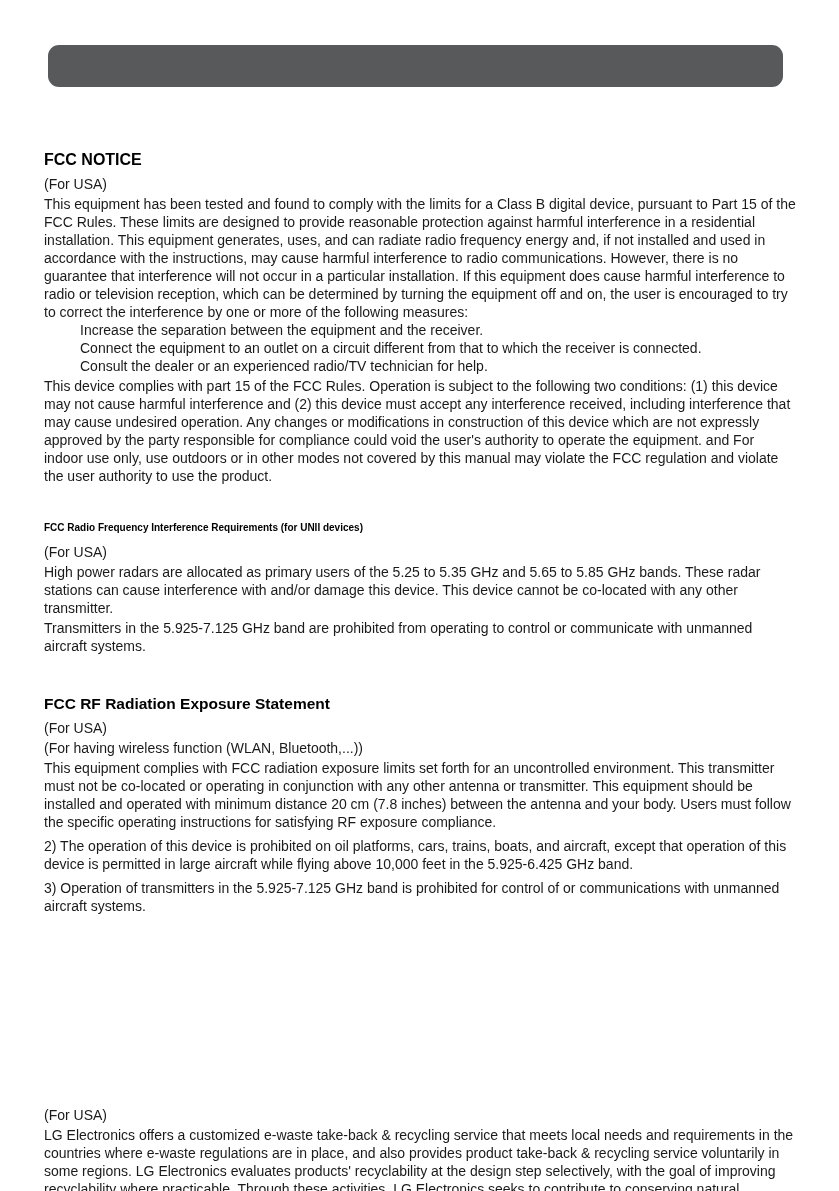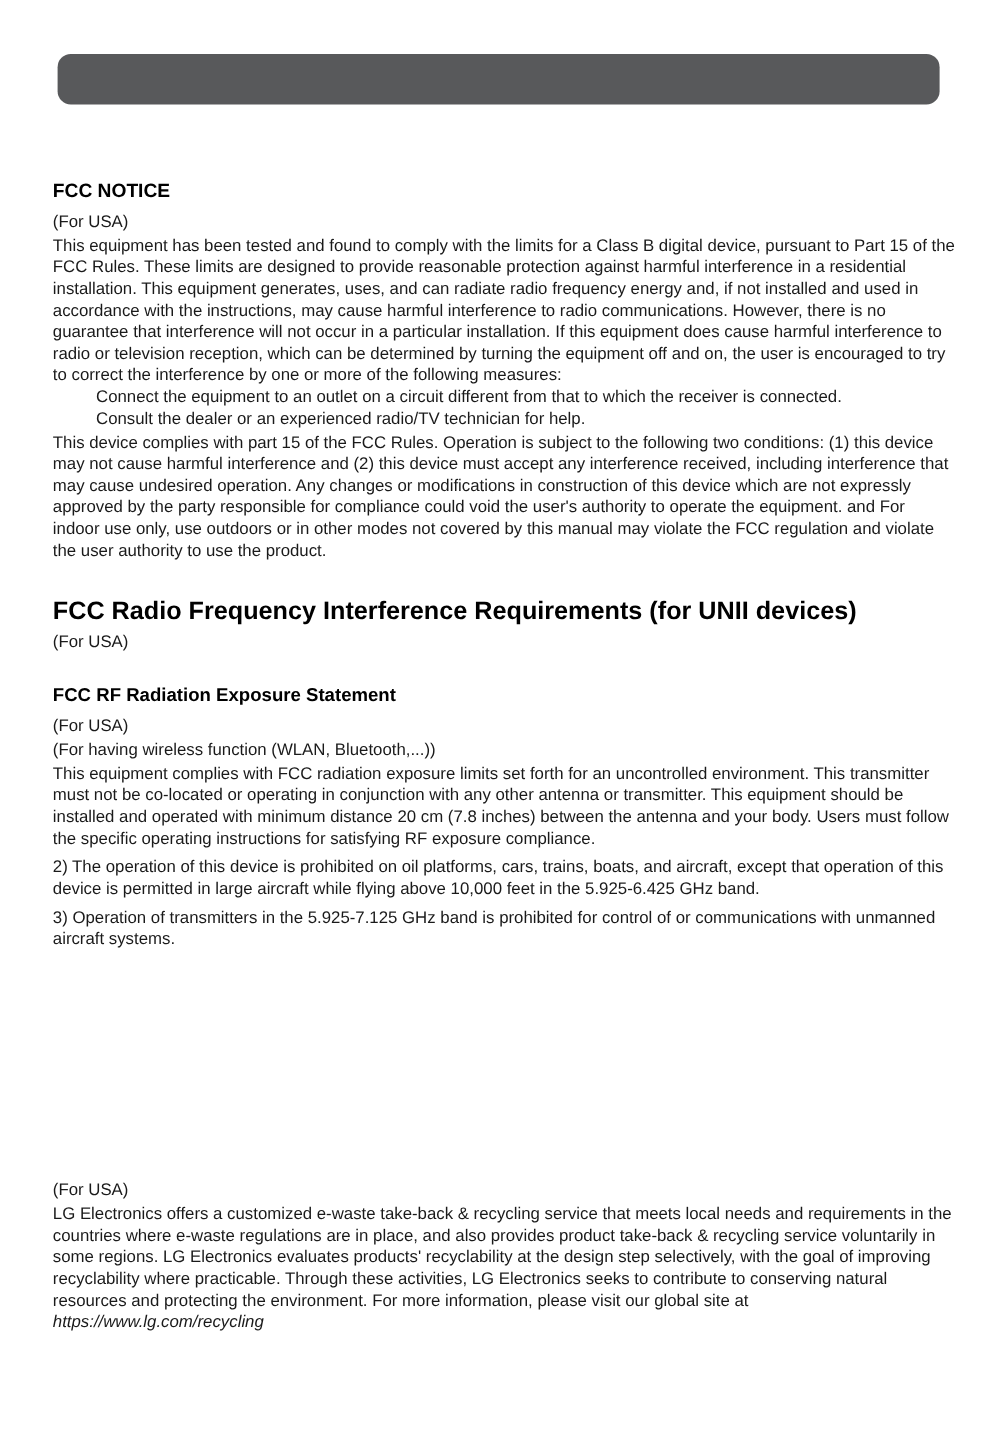--- a/index.html
+++ b/index.html
@@ -33,22 +33,22 @@
     width: 752px;
   }
   .heading {
     font-size: 16px;
     font-weight: bold;
     color: #000000;
     margin: 0;
     line-height: 18px;
   }
   .h-fcc-notice   { margin-top: 137px; }
-  .h-unii         { margin-top: 34px; font-size: 21px; }
-  .h-rf           { margin-top: 28px; font-size: 15.5px; }
+  .h-unii         { margin-top: 34px; font-size: 10px; }
+  .h-rf           { margin-top: 40px; font-size: 15.5px; }
   .note, .para, .list-item, .rule {
     font-size: 14px;
     line-height: 18px;
     margin: 0;
     color: #1a1a1a;
   }
   .note { margin-top: 6px; }
   .para { margin-top: 2px; }
   .list { margin: 0 0 0 36px; }
   .rule { margin-top: 6px; }
@@ -66,29 +66,32 @@
 
   <div class="header-bar"></div>
 
   <div class="content">
 
     <section>
       <h2 class="heading h-fcc-notice">FCC NOTICE</h2>
       <p class="note">(For USA)</p>
       <p class="para">This equipment has been tested and found to comply with the limits for a Class B digital device, pursuant to Part 15 of the FCC Rules. These limits are designed to provide reasonable protection against harmful interference in a residential installation. This equipment generates, uses, and can radiate radio frequency energy and, if not installed and used in accordance with the instructions, may cause harmful interference to radio communications. However, there is no guarantee that interference will not occur in a particular installation. If this equipment does cause harmful interference to radio or television reception, which can be determined by turning the equipment off and on, the user is encouraged to try to correct the interference by one or more of the following measures:</p>
       <div class="list">
+        <p class="list-item">Increase the separation between the equipment and the receiver.</p>
         <p class="list-item">Connect the equipment to an outlet on a circuit different from that to which the receiver is connected.</p>
         <p class="list-item">Consult the dealer or an experienced radio/TV technician for help.</p>
       </div>
       <p class="para">This device complies with part 15 of the FCC Rules. Operation is subject to the following two conditions: (1) this device may not cause harmful interference and (2) this device must accept any interference received, including interference that may cause undesired operation. Any changes or modifications in construction of this device which are not expressly approved by the party responsible for compliance could void the user's authority to operate the equipment. and For indoor use only, use outdoors or in other modes not covered by this manual may violate the FCC regulation and violate the user authority to use the product.</p>
     </section>
 
     <section>
       <h2 class="heading h-unii">FCC Radio Frequency Interference Requirements (for UNII devices)</h2>
       <p class="note">(For USA)</p>
+      <p class="para">High power radars are allocated as primary users of the 5.25 to 5.35 GHz and 5.65 to 5.85 GHz bands. These radar stations can cause interference with and/or damage this device. This device cannot be co-located with any other transmitter.</p>
+      <p class="para">Transmitters in the 5.925-7.125 GHz band are prohibited from operating to control or communicate with unmanned aircraft systems.</p>
     </section>
 
     <section>
       <h2 class="heading h-rf">FCC RF Radiation Exposure Statement</h2>
       <p class="note">(For USA)</p>
       <p class="para">(For having wireless function (WLAN, Bluetooth,...))</p>
       <p class="para">This equipment complies with FCC radiation exposure limits set forth for an uncontrolled environment. This transmitter must not be co-located or operating in conjunction with any other antenna or transmitter. This equipment should be installed and operated with minimum distance 20 cm (7.8 inches) between the antenna and your body. Users must follow the specific operating instructions for satisfying RF exposure compliance.</p>
       <p class="rule">2) The operation of this device is prohibited on oil platforms, cars, trains, boats, and aircraft, except that operation of this device is permitted in large aircraft while flying above 10,000 feet in the 5.925-6.425 GHz band.</p>
       <p class="rule">3) Operation of transmitters in the 5.925-7.125 GHz band is prohibited for control of or communications with unmanned aircraft systems.</p>
     </section>

